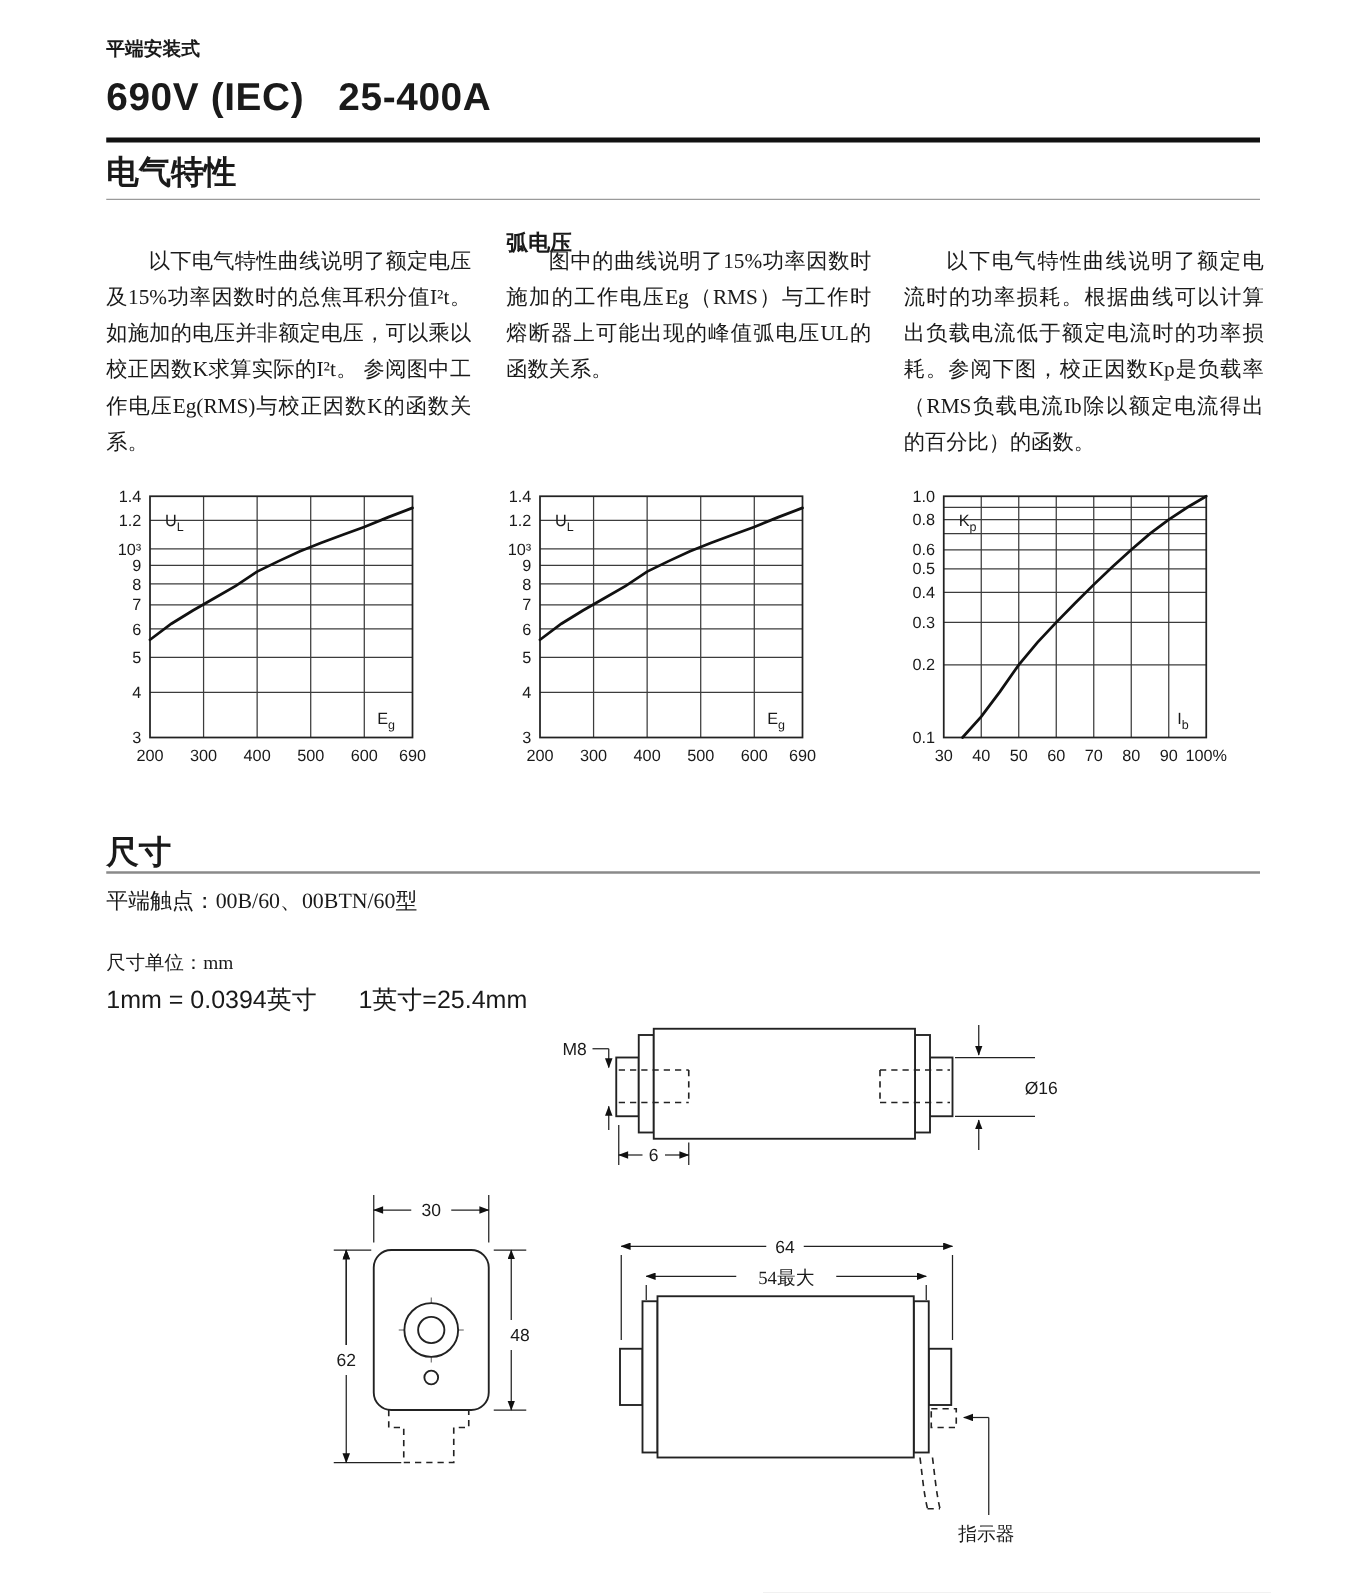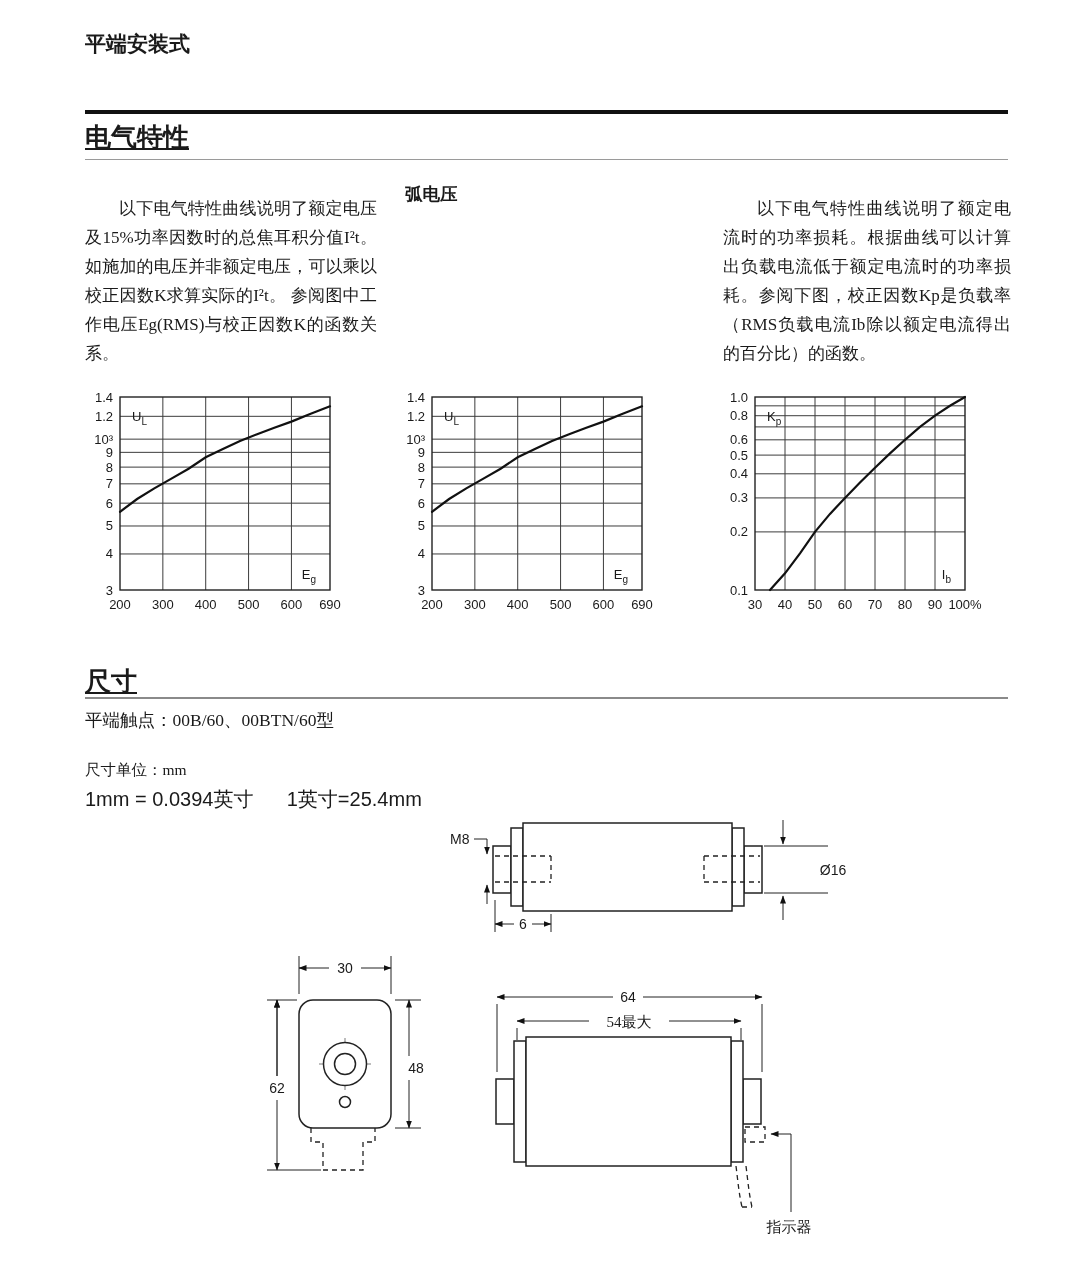--- a/index.html
+++ b/index.html
@@ -3,24 +3,24 @@
 <meta charset="utf-8">
 <style>
   * { margin:0; padding:0; box-sizing:border-box; }
   html,body { background:#e8e8e8; }
   .page {
     position:relative; width:1077px; height:1274px; margin:0 auto;
     background:#ffffff; color:#1a1a1a; overflow:hidden;
     font-family:"Liberation Serif","DejaVu Serif",serif;
   }
   .abs { position:absolute; }
-  .subtitle { left:85px; top:30px; font-family:"Liberation Sans","DejaVu Sans",sans-serif; font-weight:bold; font-size:21px; }
+  .subtitle { left:85px; top:30px; font-family:"Liberation Sans","DejaVu Sans",sans-serif; font-weight:bold; font-size:15px; }
   .doc-title { left:85px; top:60px; font-family:"Liberation Sans","DejaVu Sans",sans-serif; font-weight:bold; font-size:31px; white-space:pre; letter-spacing:0.5px; }
   .rule-thick { left:85px; top:110px; width:923px; height:4px; background:#111; }
-  .sec-heading { font-family:"Liberation Sans","DejaVu Sans",sans-serif; font-weight:bold; font-size:26px;text-decoration:underline; }
+  .sec-heading { font-family:"Liberation Sans","DejaVu Sans",sans-serif; font-weight:bold; font-size:26px; }
   .rule-thin { left:85px; top:159px; width:923px; height:1px; background:#9a9a9a; }
   .col-title { font-weight:bold; font-size:17.5px; font-family:"Liberation Serif","DejaVu Serif",serif; }
   .col-body { font-size:17px; line-height:29px; text-indent:2em; text-align:justify; }
   .col-1 { left:85px; width:292px; }
   .col-2 { left:405px; width:292px; }
   .col-3 { left:723px; width:288px; }
   .rule-dim { left:85px; top:697px; width:923px; height:2px; background:#8a8a8a; }
   .contact-line { left:85px; top:708px; font-size:17.5px; }
   .unit-line { left:85px; top:760px; font-size:15.5px; }
   .conv-line { left:85px; top:786px; font-size:20px; font-family:"Liberation Sans","DejaVu Sans",sans-serif; white-space:pre; }
@@ -43,28 +43,30 @@
     </marker>
     <marker id="as" orient="auto" markerWidth="9" markerHeight="8" refX="0.5" refY="3">
       <path d="M8,0 L0,3 L8,6 Z" fill="#111"></path>
     </marker>
   </defs>
 </svg>
 
 <div class="page">
 
   <div class="abs subtitle">平端安装式</div>
+  <div class="abs doc-title">690V (IEC)   25-400A</div>
   <div class="abs rule-thick"></div>
 
   <div class="abs sec-heading" style="left:85px; top:120px;">电气特性</div>
   <div class="abs rule-thin"></div>
 
   <div class="abs col-title col-2" style="top:182px;">弧电压</div>
 
   <p class="abs col-body col-1" style="top:194px;">以下电气特性曲线说明了额定电压及15%功率因数时的总焦耳积分值I²t。如施加的电压并非额定电压，可以乘以校正因数K求算实际的I²t。 参阅图中工作电压Eg(RMS)与校正因数K的函数关系。</p>
+  <p class="abs col-body col-2" style="top:194px;">图中的曲线说明了15%功率因数时施加的工作电压Eg（RMS）与工作时熔断器上可能出现的峰值弧电压UL的函数关系。</p>
   <p class="abs col-body col-3" style="top:194px;">以下电气特性曲线说明了额定电流时的功率损耗。根据曲线可以计算出负载电流低于额定电流时的功率损耗。参阅下图，校正因数Kp是负载率（RMS负载电流Ib除以额定电流得出的百分比）的函数。</p>
 
   <div class="abs" style="left:76px; top:388px;">
     <svg width="272" height="232">
         <line x1="86.85714285714286" y1="9" x2="86.85714285714286" y2="202" stroke="#3c3c3c" stroke-width="1"></line>
         <line x1="129.71428571428572" y1="9" x2="129.71428571428572" y2="202" stroke="#3c3c3c" stroke-width="1"></line>
         <line x1="172.57142857142858" y1="9" x2="172.57142857142858" y2="202" stroke="#3c3c3c" stroke-width="1"></line>
         <line x1="215.42857142857144" y1="9" x2="215.42857142857144" y2="202" stroke="#3c3c3c" stroke-width="1"></line>
         <line x1="44" y1="165.9567537254978" x2="254" y2="165.9567537254978" stroke="#3c3c3c" stroke-width="1"></line>
         <line x1="44" y1="137.9994399240507" x2="254" y2="137.9994399240507" stroke="#3c3c3c" stroke-width="1"></line>

